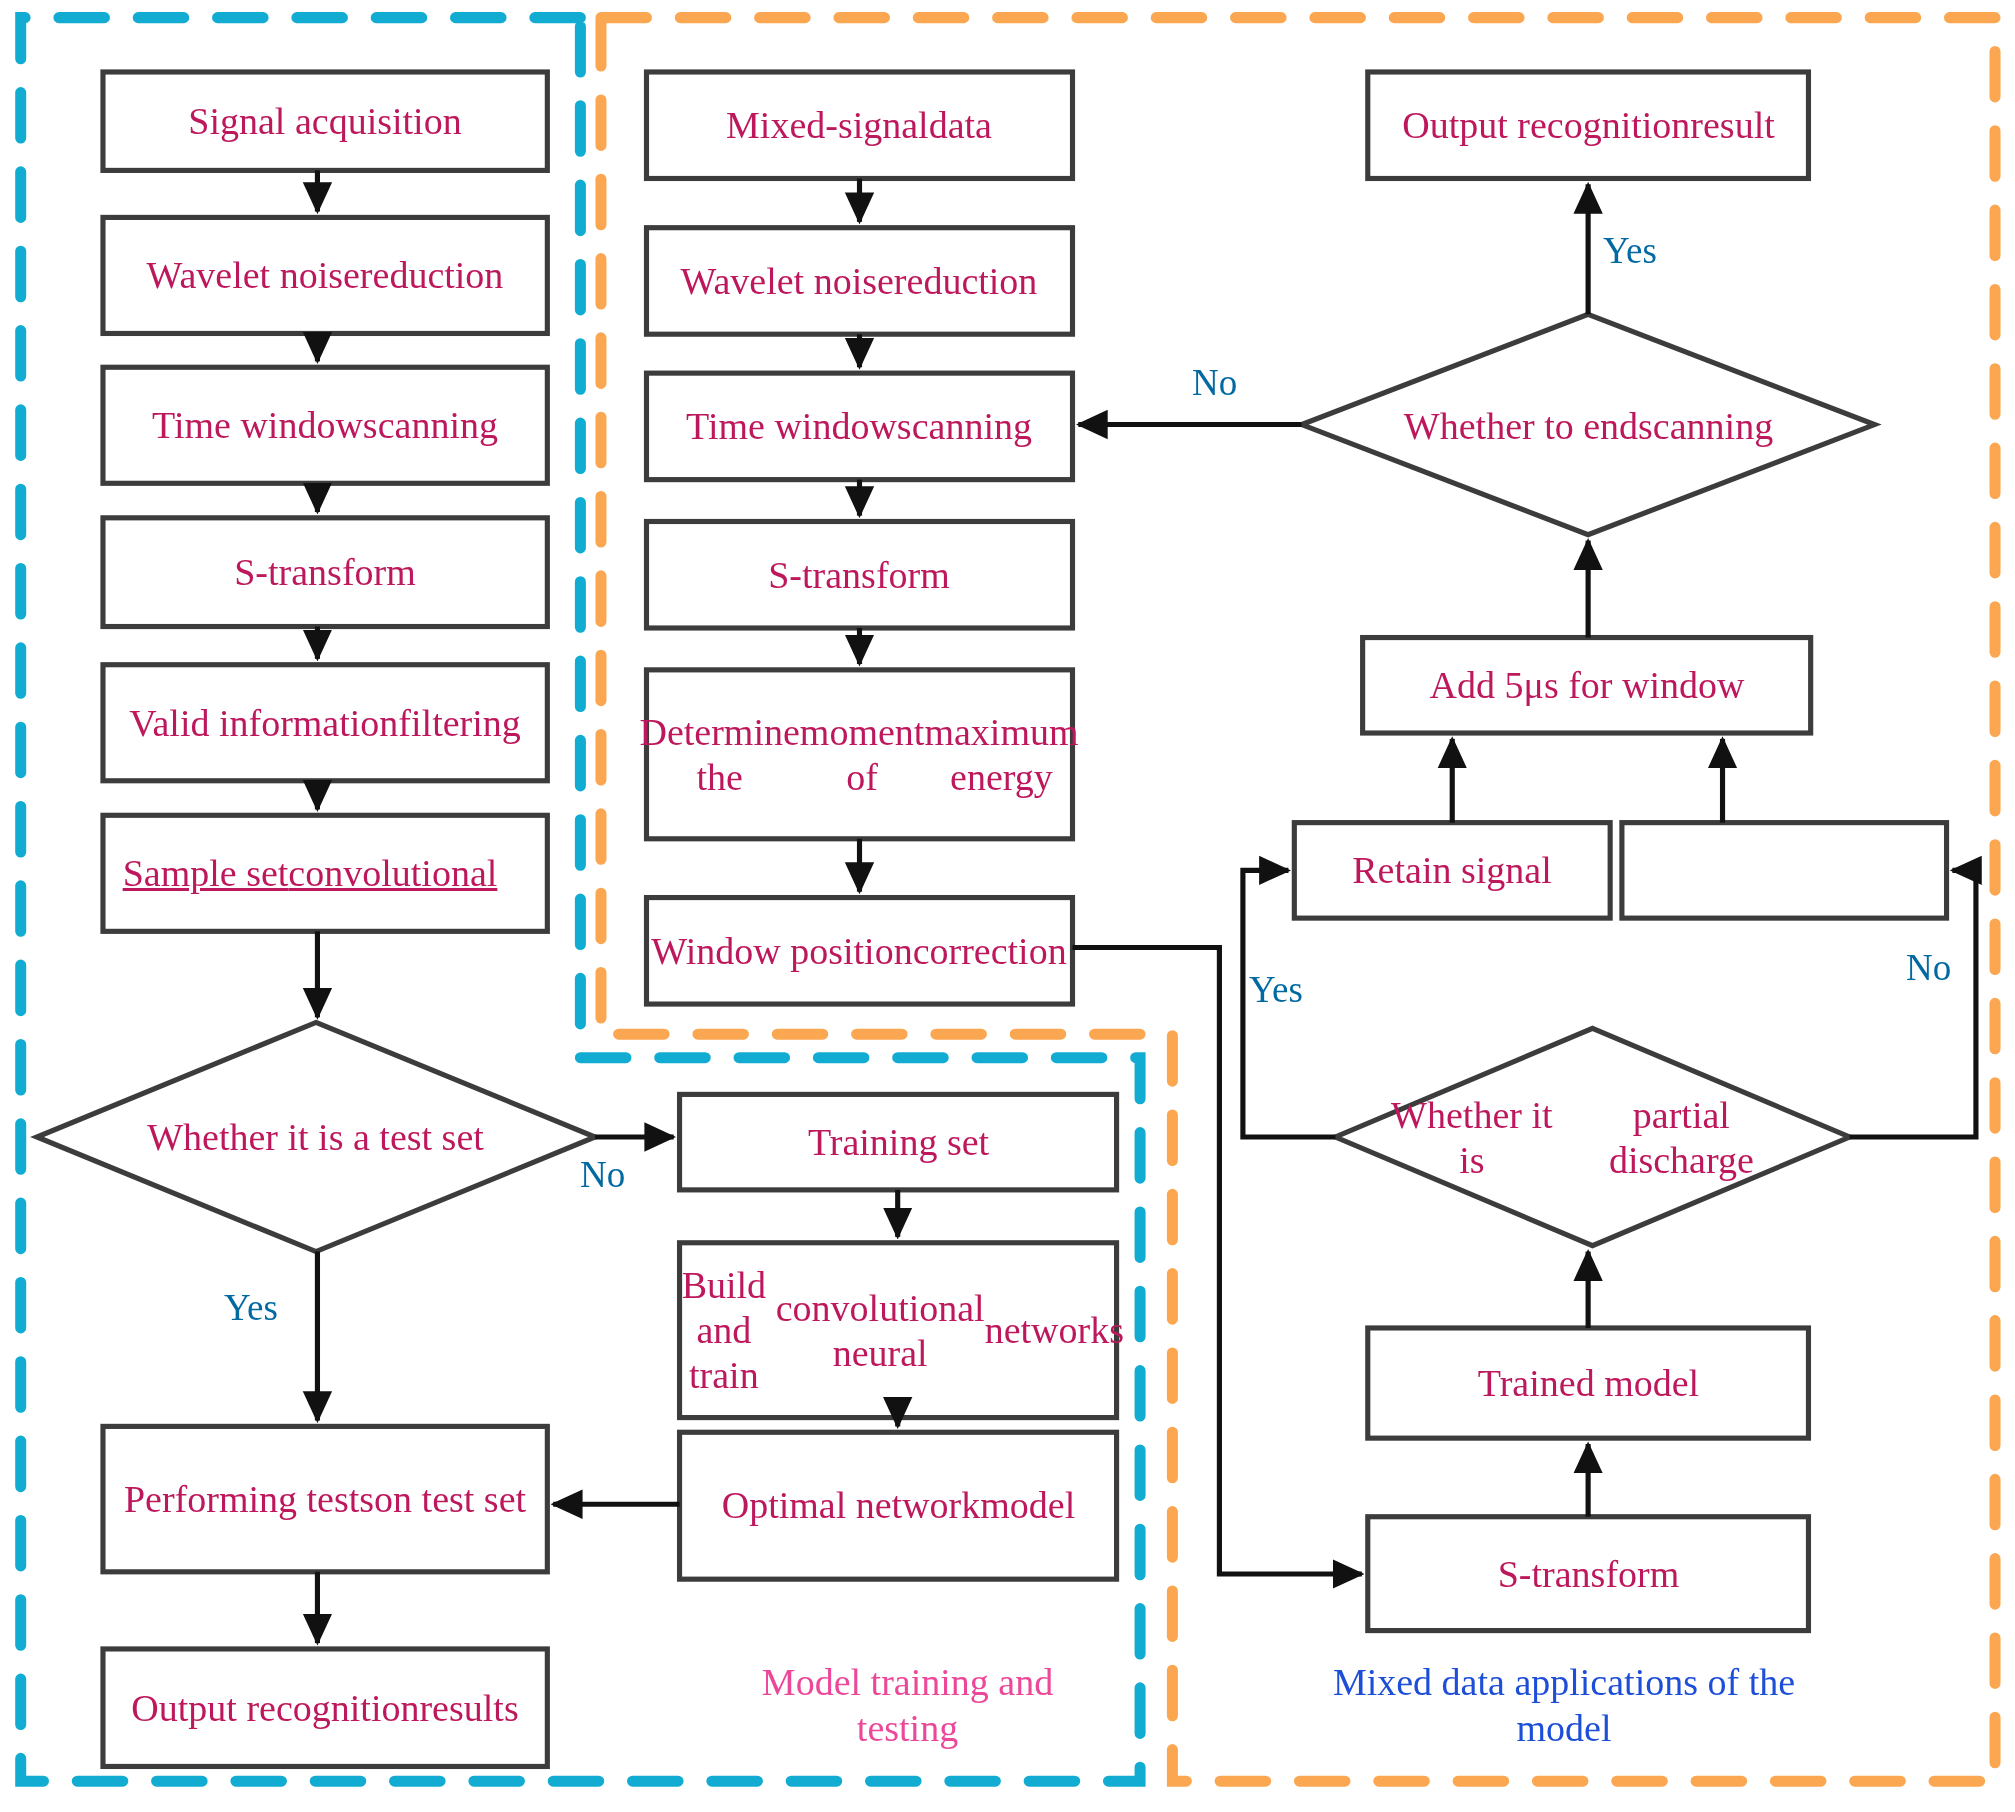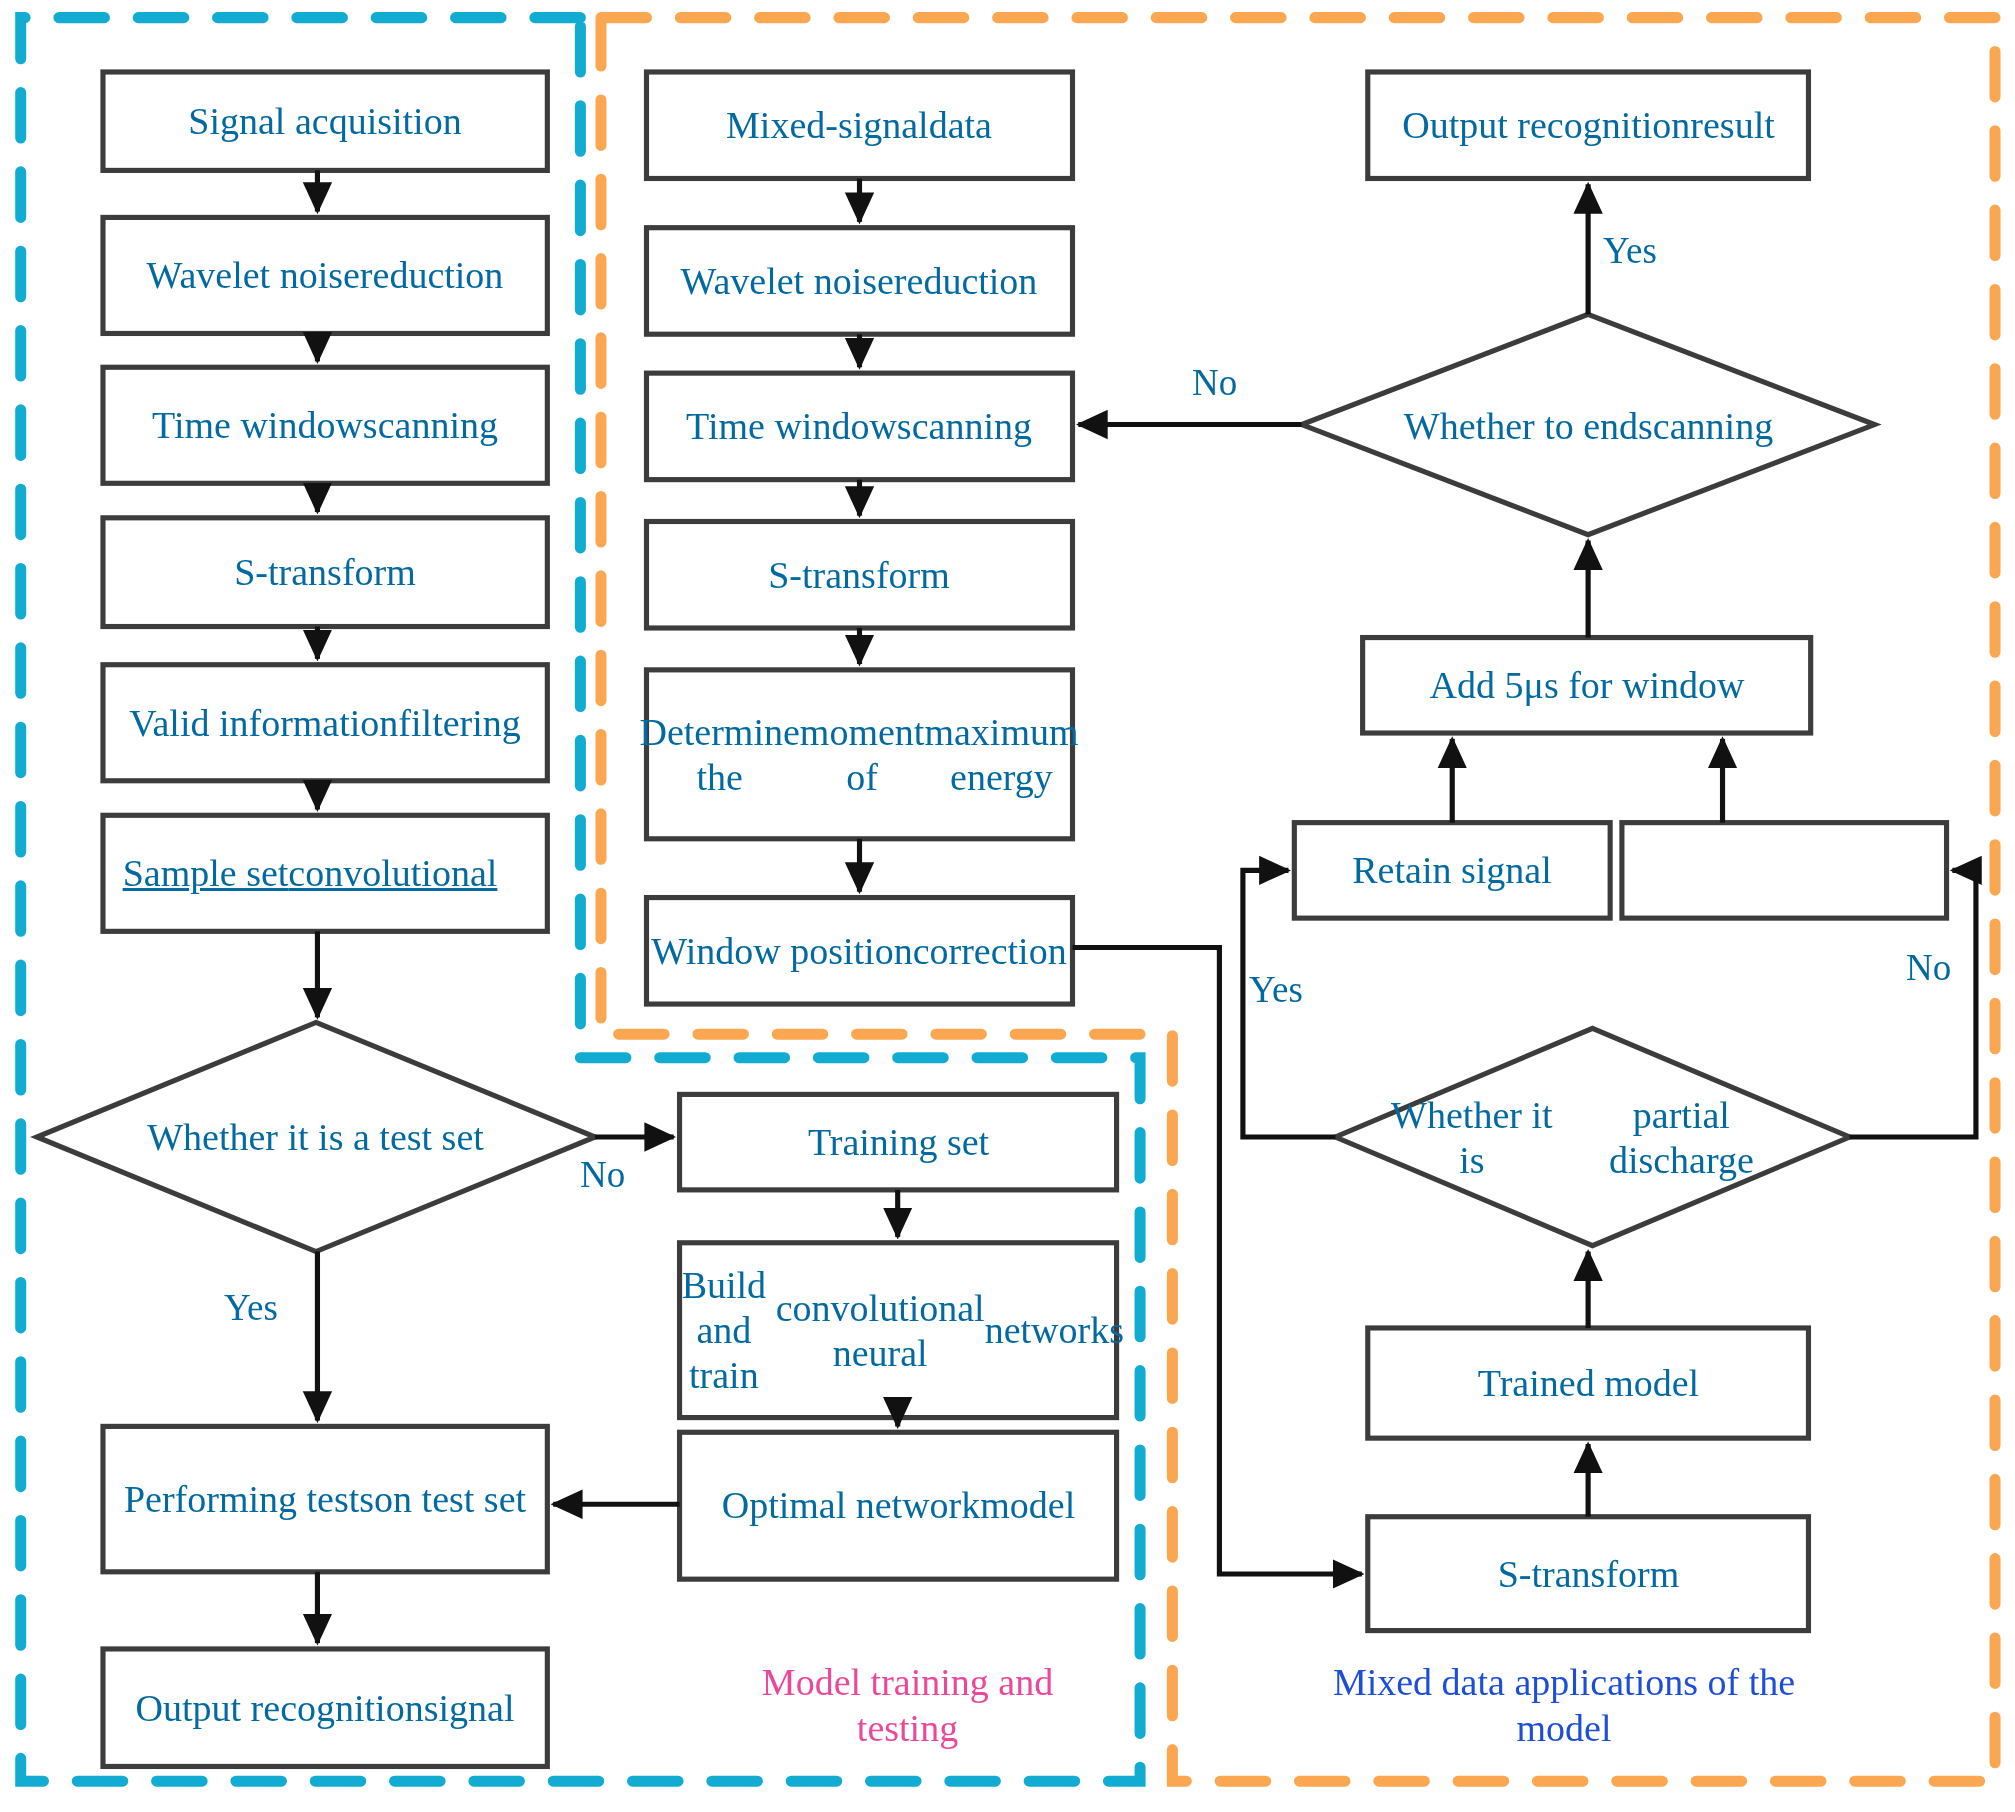--- a/index.html
+++ b/index.html
@@ -2,21 +2,21 @@
 <html style="font-size:11.8px"><head>
 <meta charset="utf-8">
 <style>
   html,body{margin:0;padding:0;background:#ffffff;}
   body{font-family:"Liberation Serif","DejaVu Serif",serif;}
   #stage{position:relative;width:2015px;height:1812px;background:#fff;overflow:hidden;}
   svg#canvas{position:absolute;left:0;top:0;width:2015px;height:1812px;}
   .grp-label{position:absolute;text-align:center;line-height:1.22;font-size:38px;}
   .node-text{
     position:absolute;display:flex;align-items:center;justify-content:center;
-    text-align:center;line-height:1.18;font-size:38px;color:#0369a1;
+    text-align:center;line-height:1.18;font-size:38px;color:#be185d;
     pointer-events:none;
   }
   .edge-label{position:absolute;font-size:37px;color:#0369a1;white-space:nowrap;}
 </style>
 </head>
 <body>
 
 <div id="stage">
 
   <svg id="canvas" viewBox="0 0 2743 2467" xmlns="http://www.w3.org/2000/svg">
@@ -120,21 +120,21 @@
       <div>Sample set</div>
       <div>convolutional</div>
     </div>
   <div class="node-text" style="left:103px;top:1427px;width:444px;height:145px;">
       <div>Performing tests</div>
       <div>on test set</div>
     </div>
   <div class="node-text" style="left:73px;top:1095px;width:485px;height:85px;">Whether it is a test set</div>
   <div class="node-text" style="left:103px;top:1649px;width:444px;height:118px;">
       <div>Output recognition</div>
-      <div>signal</div>
+      <div>results</div>
     </div>
 
   <div class="node-text" style="left:646px;top:72px;width:426px;height:107px;">
       <div>Mixed-signal</div>
       <div>data</div>
     </div>
   <div class="node-text" style="left:646px;top:228px;width:426px;height:107px;">
       <div>Wavelet noise</div>
       <div>reduction</div>
     </div>

